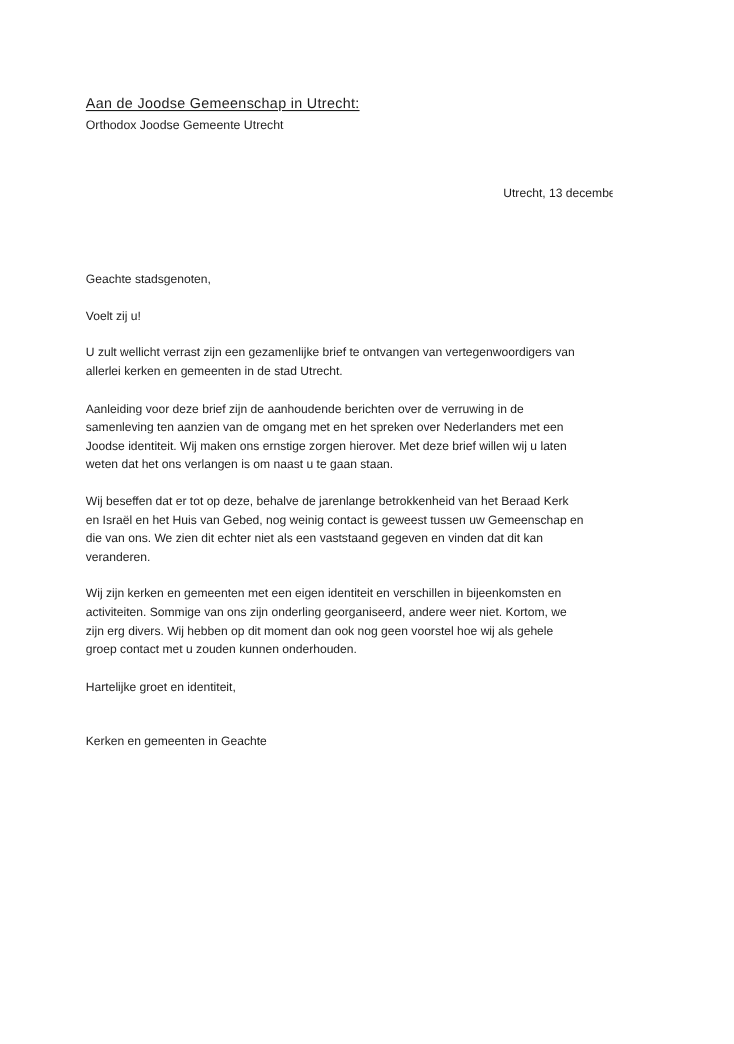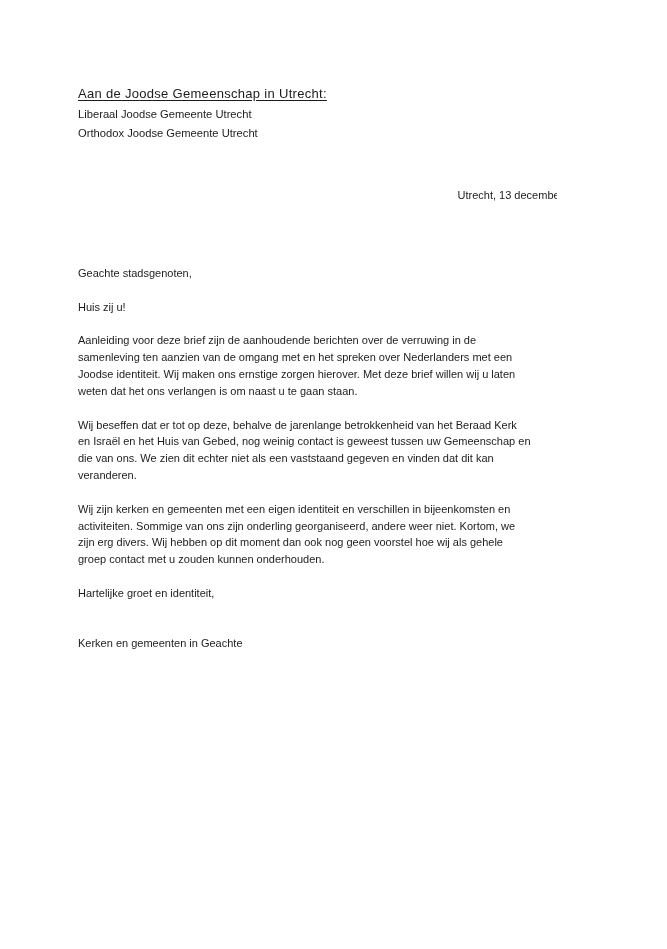--- a/index.html
+++ b/index.html
@@ -45,30 +45,31 @@
   .mt-para { margin-top: 17px; }
   .mt-signature { margin-top: 33px; }
 </style>
 </head>
 <body>
 
 <div class="page">
 
   <div>
     <div class="recipient-title">Aan de Joodse Gemeenschap in Utrecht:</div>
-    <div class="recipient-line">Liberaal Joodse Gemeente Utrecht</div>
     <div class="recipient-line">Orthodox Joodse Gemeente Utrecht</div>
   </div>
 
   <div class="dateline">Utrecht, 13 december 2011</div>
 
   <div class="block mt-salutation">Geachte stadsgenoten,</div>
 
-  <div class="block mt-para">Huis zij u!</div>
+  <div class="block mt-para">Voelt zij u!</div>
 
+  <div class="block mt-para">U zult wellicht verrast zijn een gezamenlijke brief te ontvangen van vertegenwoordigers van
+allerlei kerken en gemeenten in de stad Utrecht.</div>
 
   <div class="block mt-para">Aanleiding voor deze brief zijn de aanhoudende berichten over de verruwing in de
 samenleving ten aanzien van de omgang met en het spreken over Nederlanders met een
 Joodse identiteit. Wij maken ons ernstige zorgen hierover. Met deze brief willen wij u laten
 weten dat het ons verlangen is om naast u te gaan staan.</div>
 
   <div class="block mt-para">Wij beseffen dat er tot op deze, behalve de jarenlange betrokkenheid van het Beraad Kerk
 en Israël en het Huis van Gebed, nog weinig contact is geweest tussen uw Gemeenschap en
 die van ons. We zien dit echter niet als een vaststaand gegeven en vinden dat dit kan
 veranderen.</div>

